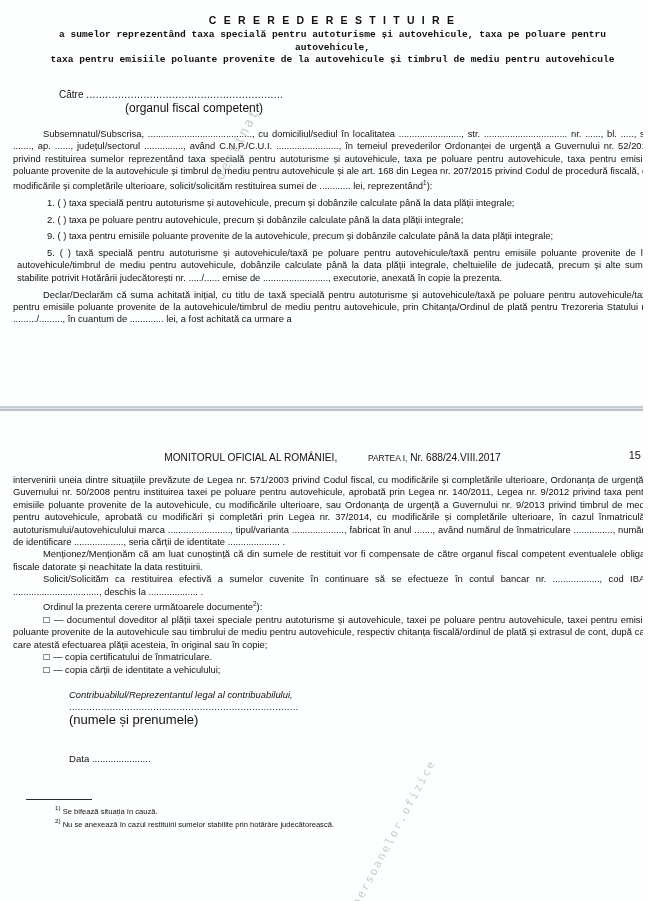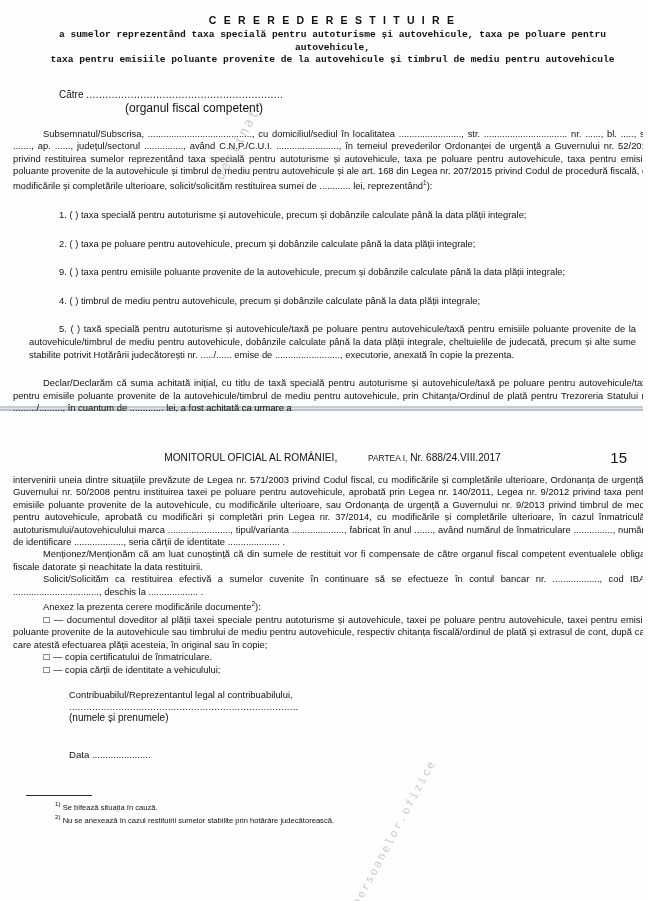--- a/index.html
+++ b/index.html
@@ -69,21 +69,21 @@
     line-height: 12.4px;
     text-align: justify;
     margin: 0;
     text-indent: 30px;
   }
   p.body.noind { text-indent: 0; }
   p.numitem {
     font-size: 9.4px;
     line-height: 12.6px;
     text-align: justify;
-    margin: 16px;
+    margin: 4px;
     text-indent: 30px;
   }
   .spacer-md { height: 13px; }
   .spacer-lg { height: 22px; }
 
   
   .catre-row {
     font-size: 10px;
     margin: 0;
     padding-left: 46px;
@@ -106,53 +106,54 @@
     text-align: center;
     font-size: 10.2px;
     white-space: nowrap;
   }
   .rh-center .small {
     font-size: 8.4px;
     margin-left: 28px;
   }
   .rh-page {
     position: absolute;
-    right: 25px;
+    right: 11px;
     top: -3px;
-    font-size: 15px;
+    font-size: 11px;
   }
 
   
   .cbox {
     font-size: 9.4px;
     line-height: 12.6px;
     text-align: justify;
     margin: 0;
     text-indent: 30px;
   }
   .sq {
     font-family: "DejaVu Sans", sans-serif;
     font-size: 8.4px;
   }
 
   
   .sig-block { padding-left: 56px; margin-top: 12px; }
   .sig-title {
     font-size: 9.4px;
+    font-style: italic;
   }
   .sig-dots {
     font-size: 9.4px;
     letter-spacing: 0.3px;
     margin-top: 1px;
     max-width: 252px;
     overflow: hidden;
     white-space: nowrap;
   }
   .sig-caption {
-    font-size: 10px;
+    font-size: 13px;
     padding-left: 56px;
     margin-top: 0px;
   }
   .semn, .data-line {
     font-size: 9.6px;
     padding-left: 56px;
   }
 
   
   .fn-rule {
@@ -205,21 +206,20 @@
     </div>
     <div class="caption">(organul fiscal competent)</div>
 
     <div class="spacer-md"></div>
 
     <p class="body"><span>Subsemnatul/Subscrisa, ........................................, cu domiciliul/sediul în localitatea ........................, str. ................................ nr. ......, bl. ....., sc. ......., ap. ......, județul/sectorul ..............., având C.N.P./C.U.I. ........................, în temeiul prevederilor Ordonanței de urgență a Guvernului nr. 52/2017 privind restituirea sumelor reprezentând taxa specială pentru autoturisme și autovehicule, taxa pe poluare pentru autovehicule, taxa pentru emisiile poluante provenite de la autovehicule și timbrul de mediu pentru autovehicule și ale art. 168 din Legea nr. 207/2015 privind Codul de procedură fiscală, cu modificările și completările ulterioare, solicit/solicităm restituirea sumei de ............ lei, reprezentând</span><sup class="ref">1</sup><span>):</span></p>
 
     <p class="numitem">1. ( ) taxa specială pentru autoturisme și autovehicule, precum și dobânzile calculate până la data plății integrale;</p>
     <p class="numitem">2. ( ) taxa pe poluare pentru autovehicule, precum și dobânzile calculate până la data plății integrale;</p>
     <p class="numitem">9. ( ) taxa pentru emisiile poluante provenite de la autovehicule, precum și dobânzile calculate până la data plății integrale;</p>
-    <p class="numitem">4. ( ) timbrul de mediu pentru autovehicule, precum și dobânzile calculate până la data plății integrale;</p>
     <p class="numitem">5. ( ) taxă specială pentru autoturisme și autovehicule/taxă pe poluare pentru autovehicule/taxă pentru emisiile poluante provenite de la autovehicule/timbrul de mediu pentru autovehicule, dobânzile calculate până la data plății integrale, cheltuielile de judecată, precum și alte sume stabilite potrivit Hotărârii judecătorești nr. ...../...... emise de ........................., executorie, anexată în copie la prezenta.</p>
 
     <p class="body">Declar/Declarăm că suma achitată inițial, cu titlu de taxă specială pentru autoturisme și autovehicule/taxă pe poluare pentru autovehicule/taxă pentru emisiile poluante provenite de la autovehicule/timbrul de mediu pentru autovehicule, prin Chitanța/Ordinul de plată pentru Trezoreria Statului nr. ........./........., în cuantum de ............. lei, a fost achitată ca urmare a</p>
 
     <div class="wm wm1">destinat</div>
   </div>
 
   <div class="sheet-gap"></div>
 
   <div class="page page-two">
@@ -232,21 +232,21 @@
       </div>
       <div class="rh-page">15</div>
     </div>
 
     <p class="body noind">intervenirii uneia dintre situațiile prevăzute de Legea nr. 571/2003 privind Codul fiscal, cu modificările și completările ulterioare, Ordonanța de urgență a Guvernului nr. 50/2008 pentru instituirea taxei pe poluare pentru autovehicule, aprobată prin Legea nr. 140/2011, Legea nr. 9/2012 privind taxa pentru emisiile poluante provenite de la autovehicule, cu modificările ulterioare, sau Ordonanța de urgență a Guvernului nr. 9/2013 privind timbrul de mediu pentru autovehicule, aprobată cu modificări și completări prin Legea nr. 37/2014, cu modificările și completările ulterioare, în cazul înmatriculării autoturismului/autovehiculului marca ........................, tipul/varianta ...................., fabricat în anul ......., având numărul de înmatriculare ..............., numărul de identificare ..................., seria cărții de identitate .................... .</p>
 
     <p class="body">Menționez/Menționăm că am luat cunoștință că din sumele de restituit vor fi compensate de către organul fiscal competent eventualele obligații fiscale datorate și neachitate la data restituirii.</p>
 
     <p class="body">Solicit/Solicităm ca restituirea efectivă a sumelor cuvenite în continuare să se efectueze în contul bancar nr. .................., cod IBAN ................................., deschis la ................... .</p>
 
-    <p class="body"><span>Anexez la prezenta cerere modificările documente</span><sup class="ref">2</sup><span>):</span></p>
+    <p class="body"><span>Ordinul la prezenta cerere următoarele documente</span><sup class="ref">2</sup><span>):</span></p>
 
     <p class="cbox"><span class="sq">☐</span> <span>— documentul doveditor al plății taxei speciale pentru autoturisme și autovehicule, taxei pe poluare pentru autovehicule, taxei pentru emisiile poluante provenite de la autovehicule sau timbrului de mediu pentru autovehicule, respectiv chitanța fiscală/ordinul de plată și extrasul de cont, după caz, care atestă efectuarea plății acesteia, în original sau în copie;</span></p>
     <p class="cbox"><span class="sq">☐</span> <span>— copia certificatului de înmatriculare.</span></p>
     <p class="cbox"><span class="sq">☐</span> <span>— copia cărții de identitate a vehiculului;</span></p>
 
     <div class="sig-block">
       <div class="sig-title">Contribuabilul/Reprezentantul legal al contribuabilului,</div>
       <div class="sig-dots">...............................................................................</div>
     </div>
     <div class="sig-caption">(numele și prenumele)</div>

